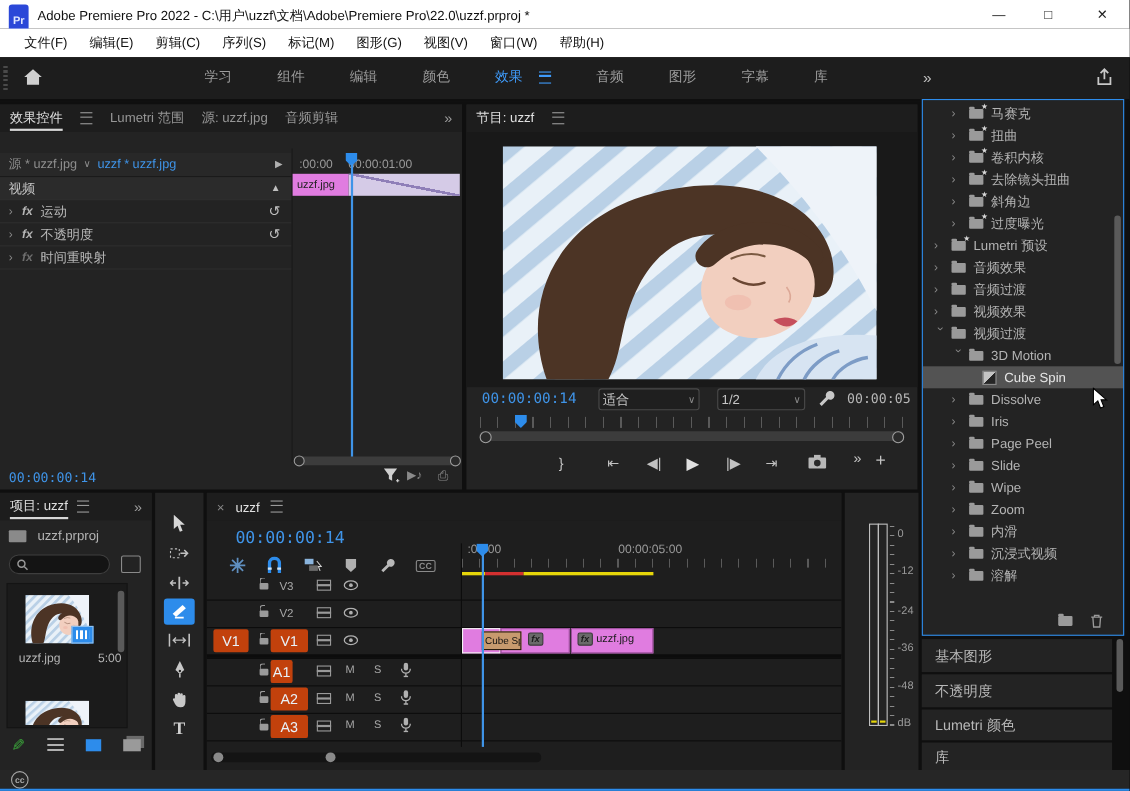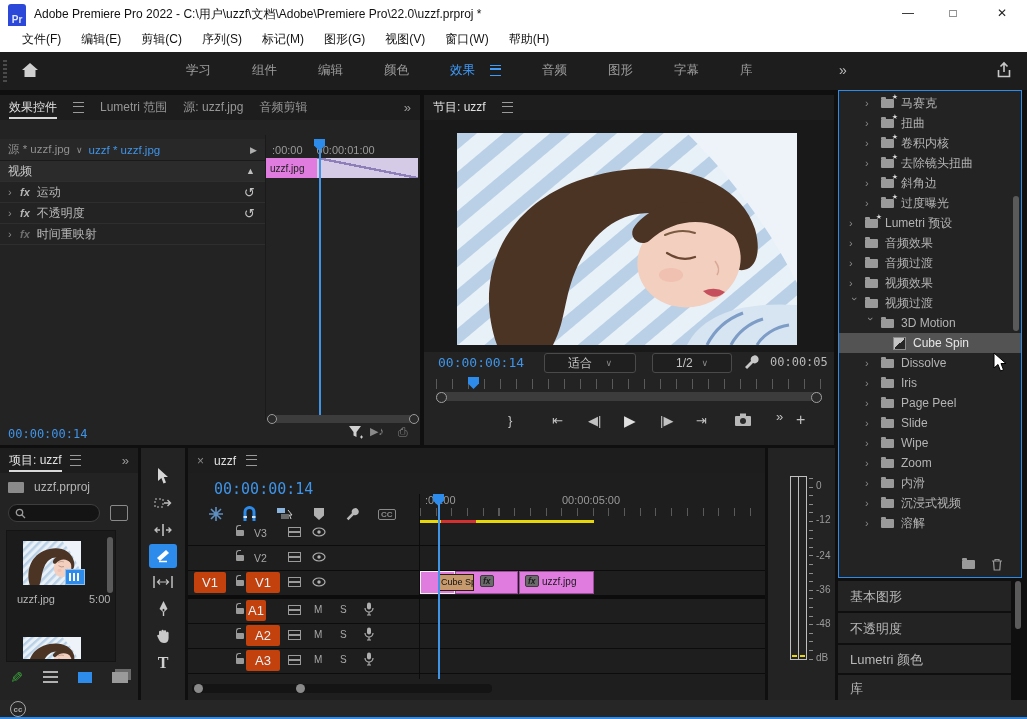--- a/index.html
+++ b/index.html
@@ -34,21 +34,21 @@
   .ovf{color:#9a9a9a;font-size:13px;margin-left:auto}
   .dim{color:#8f8f8f}
   
   .ec-row{position:absolute;left:0;width:265px;height:21px;display:flex;align-items:center;
           border-bottom:1px solid #2e2e2e;font-size:12px;color:#b9b9b9;padding-left:8px;box-sizing:border-box}
   .chev{color:#8a8a8a;font-size:11px;width:12px;display:inline-block}
   .fxg{font-style:italic;font-weight:bold;color:#b5b5b5;font-size:11px;margin-right:7px}
   .reset{margin-left:auto;margin-right:10px;color:#c0c0c0;font-size:13px}
   
   .dd{position:absolute;height:20px;background:#1f1f1f;border:1px solid #4a4a4a;border-radius:3px;
-      display:flex;align-items:center;justify-content:space-between;padding:0 23px;font-size:12px;color:#c6c6c6;box-sizing:border-box}
+      display:flex;align-items:center;justify-content:space-between;padding:0 3px;font-size:12px;color:#c6c6c6;box-sizing:border-box}
   .dd .car{color:#8a8a8a;font-size:9px}
   
   .fxrow{height:20px;display:flex;align-items:center;font-size:12px;color:#b4b4b4;white-space:nowrap}
   .fxrow.sel{background:#535353;color:#e6e6e6}
   .lvl1{padding-left:10px}.lvl2{padding-left:26px}.lvl3{padding-left:52px}
   .folder{display:inline-block;width:13px;height:9px;background:#9a9a9a;border-radius:1px;position:relative;
           margin:0 7px 0 4px;flex:none}
   .folder::before{content:"";position:absolute;top:-2px;left:0;width:5px;height:2px;background:#9a9a9a;border-radius:1px 1px 0 0}
   .folder.star::after{content:"★";position:absolute;top:-6px;right:-4px;font-size:7px;color:#d6d6d6}
   .tricon{display:inline-block;width:11px;height:11px;margin:0 7px 0 2px;flex:none;

